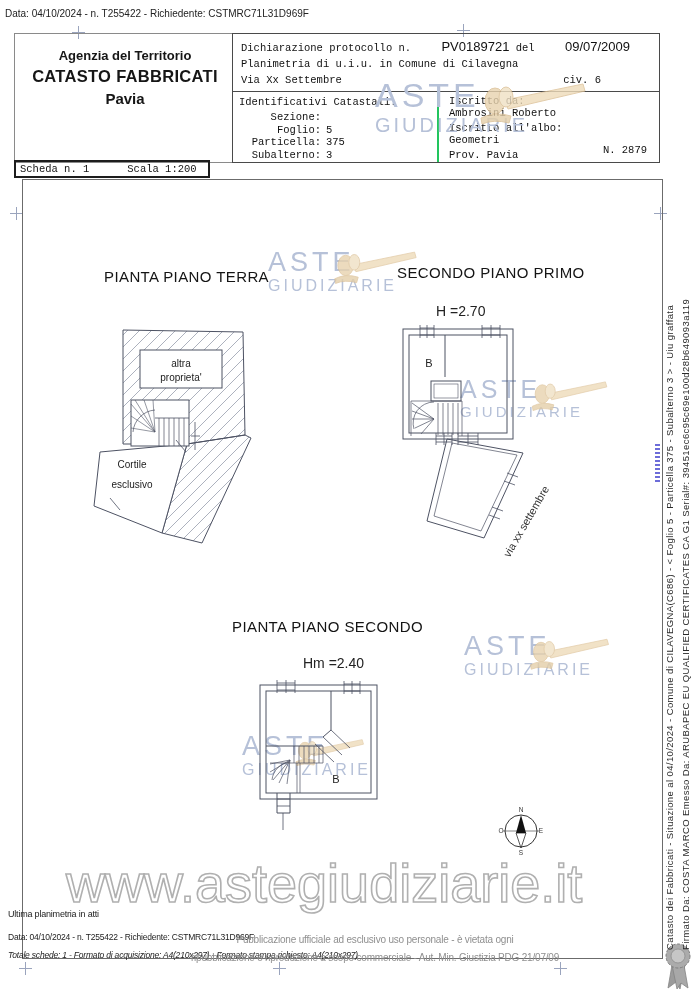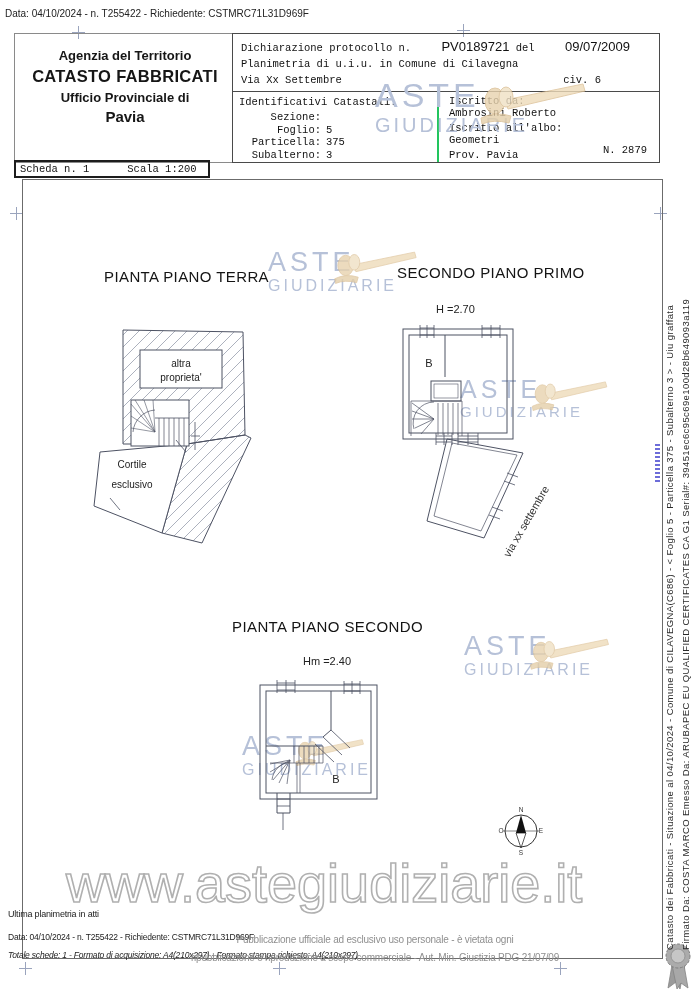--- a/index.html
+++ b/index.html
@@ -32,21 +32,21 @@
   .comp-gap{height:4px;}
   .comp-num{position:absolute;right:12px;bottom:6px;font-size:10.5px;}
   .scheda{left:14px;top:160px;width:196px;height:18px;border:2px solid #1d1d1d;box-sizing:border-box;font-size:10.5px;display:flex;align-items:center;}
   .scheda .s1{margin-left:4px;}
   .scheda .s2{margin-left:38px;}
 
   
   .frame{left:22px;top:179px;width:639px;height:778px;border:1px solid #6b6b6b;}
 
   .ptitle{font-size:15px;letter-spacing:.4px;color:#141414;}
-  .pheight{font-size:11px;color:#222;padding-left:6px;}
+  .pheight{font-size:14px;color:#222;padding-left:6px;}
 
   
   .wm-logo{position:absolute;z-index:1;color:#b6c1d8;line-height:1;}
   .wm-aste{letter-spacing:4px;}
   .wm-giud{letter-spacing:3px;}
   .wm-gavel{position:absolute;opacity:.8;}
   .wm1 .wm-aste{font-size:34px;}   .wm1 .wm-giud{font-size:20px;margin-top:3px;}  .wm1 .wm-gavel{left:100px;top:2px;width:120px;height:46px;}
   .wm2 .wm-aste{font-size:27px;}   .wm2 .wm-giud{font-size:16px;margin-top:2px;}  .wm2 .wm-gavel{left:62px;top:0px;width:94px;height:36px;}
   .wm3 .wm-aste{font-size:25px;}   .wm3 .wm-giud{font-size:15px;margin-top:2px;}  .wm3 .wm-gavel{left:68px;top:2px;width:86px;height:33px;}
   .wm4 .wm-aste{font-size:27px;}   .wm4 .wm-giud{font-size:16px;margin-top:2px;}  .wm4 .wm-gavel{left:62px;top:3px;width:90px;height:35px;}
@@ -96,21 +96,20 @@
   <div class="reg" style="left:273px;top:962px;"></div>
   <div class="reg" style="left:554px;top:962px;"></div>
 
   <div class="abs meta" style="left:5px;top:8px;">Data: 04/10/2024 - n. T255422 - Richiedente: CSTMRC71L31D969F</div>
 
   <div class="abs hdr-outer"></div>
 
   <div class="abs agency">
     <div class="a1">Agenzia del Territorio</div>
     <div class="a2">CATASTO FABBRICATI</div>
-    <div class="a3">Ufficio Provinciale di</div>
     <div class="a4">Pavia</div>
   </div>
 
   <div class="abs hdr-right mono">
     <div class="hdr-decl">
       <div class="decl-line">
         <span>Dichiarazione protocollo n.</span>
         <span class="decl-val">PV0189721</span>
         <span>del</span>
         <span class="decl-val">09/07/2009</span>

